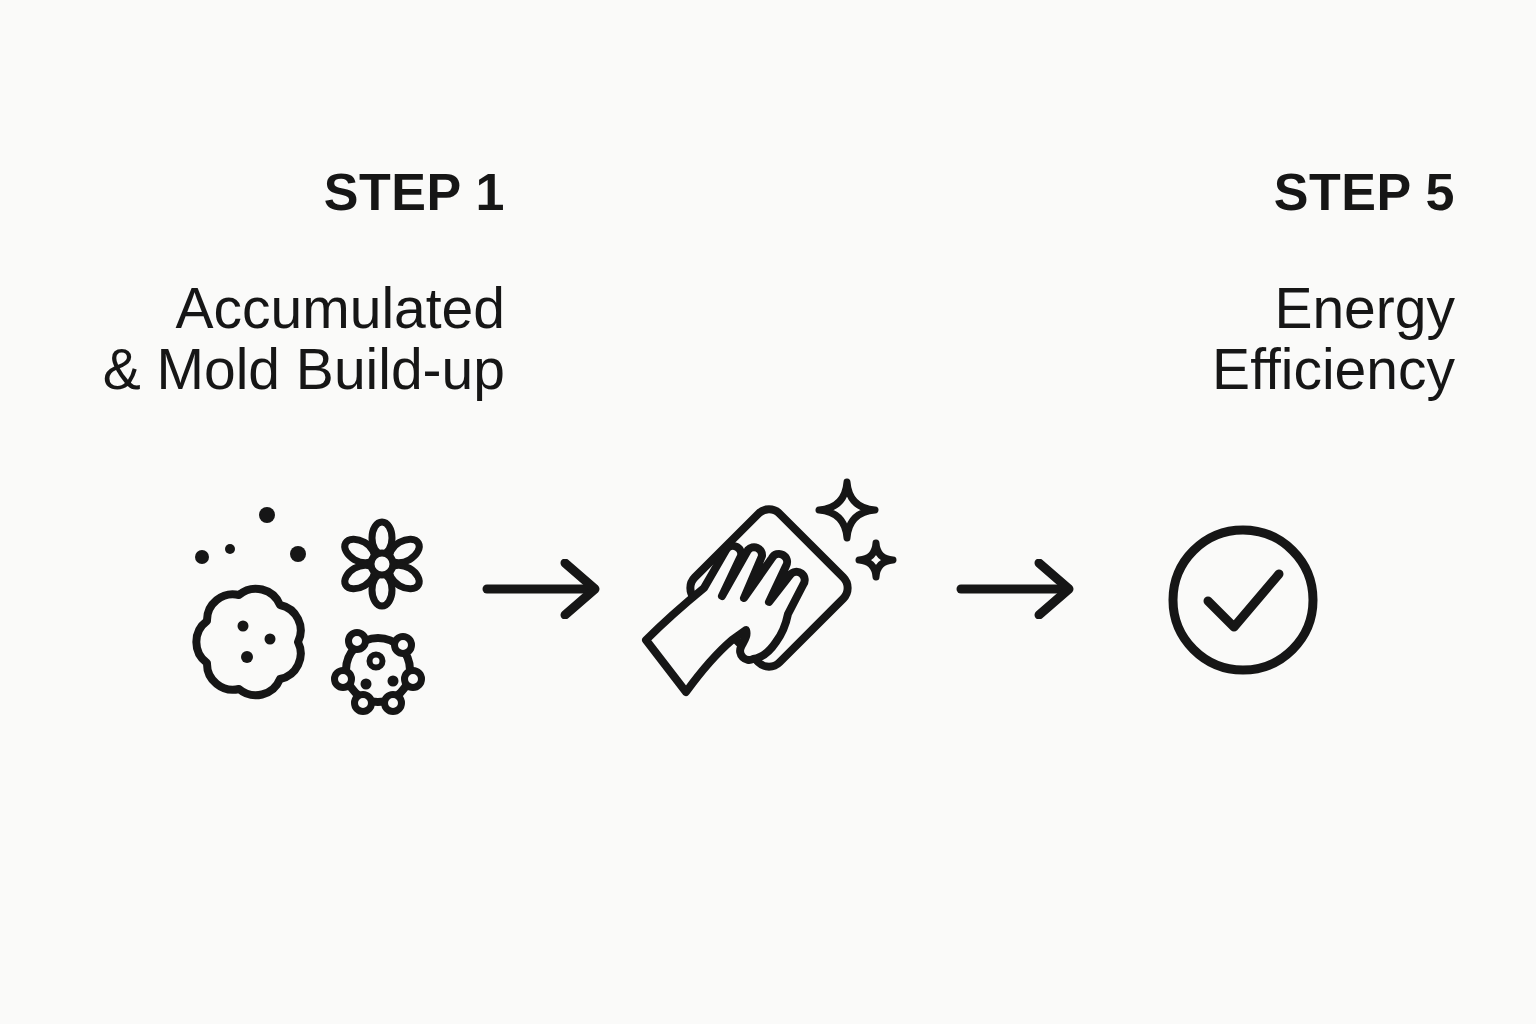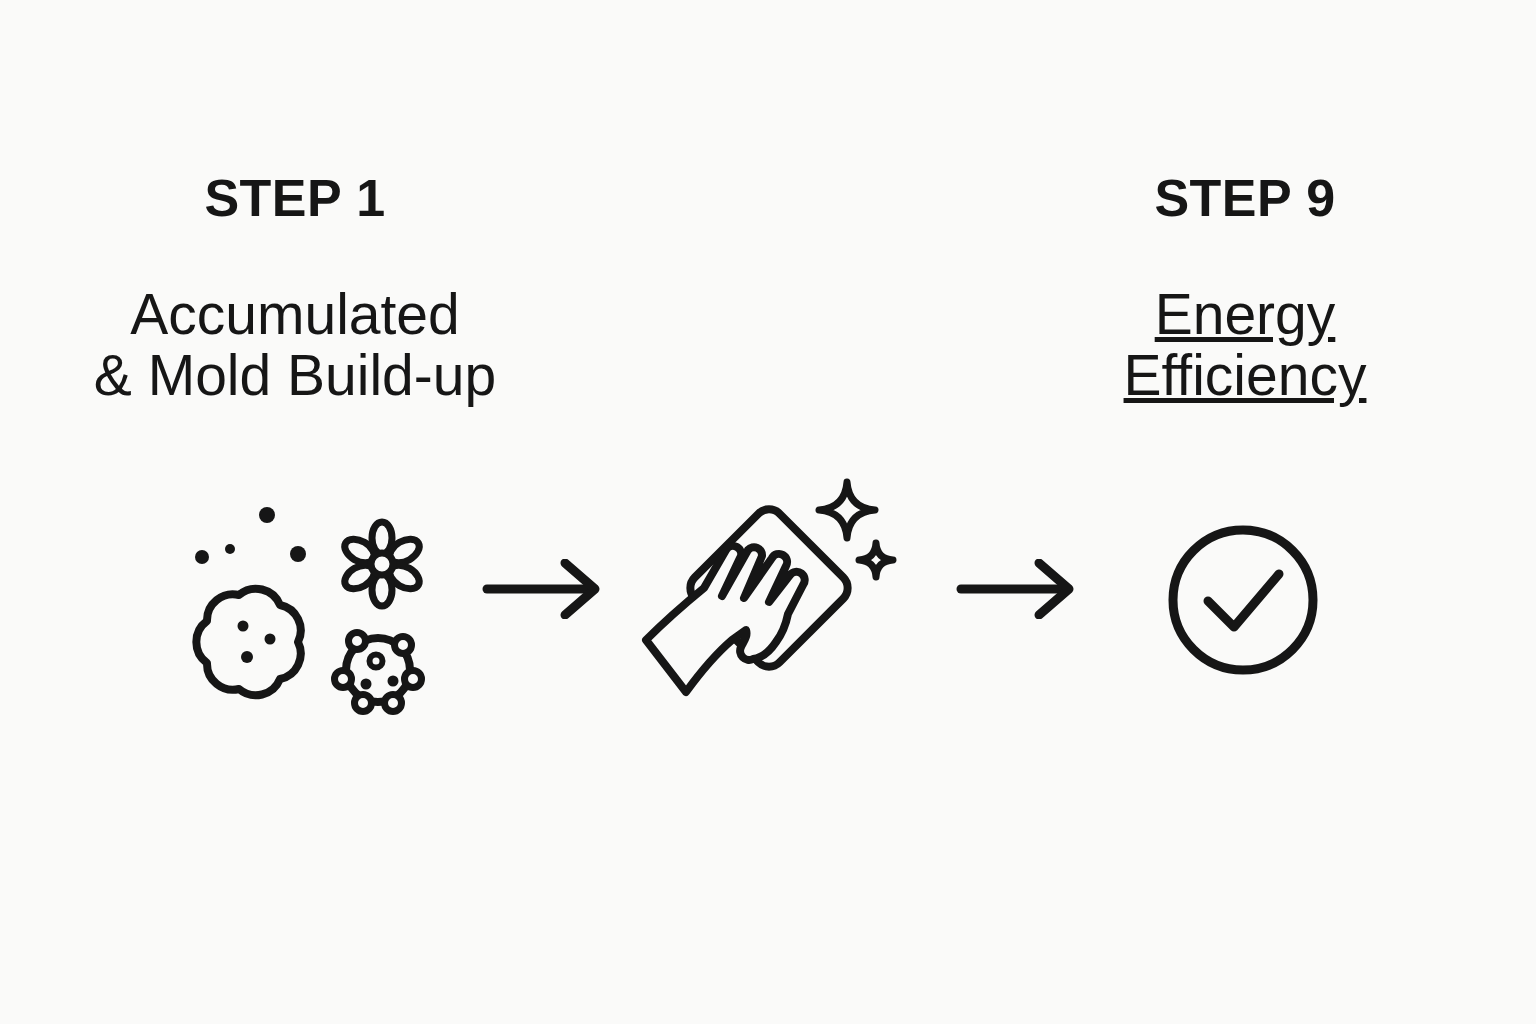--- a/index.html
+++ b/index.html
@@ -1,29 +1,29 @@
 <!DOCTYPE html>
 <html style="--background: #fafaf9; --ink: #161616;"><head>
 <meta charset="utf-8">
 <style>
   :root { --background:#fafaf9; --ink:#161616; }
   * { box-sizing:border-box; margin:0; padding:0; }
   html,body { width:1536px; height:1024px; overflow:hidden; }
   body { background:var(--background); font-family:"Liberation Sans", sans-serif; color:var(--ink); }
   .canvas { position:relative; width:1536px; height:1024px; background:var(--background); }
 
-  .step { position:absolute; top:170px; width:420px; text-align:center; }
+  .step { position:absolute; top:164px; width:420px; text-align:right; }
   .step-1 { left:85px; }
   .step-2 { left:552px; }
   .step-3 { left:1035px; }
 
   .step h2 { font-size:52px; line-height:56px; font-weight:700; letter-spacing:0.5px; margin-bottom:58px; }
   .step .desc { font-size:57px; line-height:61px; font-weight:400; }
   .step .desc span { display:block; }
-  .step .desc span.spaced { margin-top:30px;text-decoration:underline; }
+  .step .desc span.spaced { margin-top:30px; }
 
   .icon { position:absolute; }
   .icon-step1 { left:180px; top:497px; width:260px; height:235px; }
   .icon-step2 { left:630px; top:462px; width:300px; height:260px; }
   .icon-step3 { left:1163px; top:520px; width:160px; height:160px; }
   .arrow { position:absolute; top:559px; width:130px; height:60px; }
   .arrow-1 { left:482px; }
   .arrow-2 { left:956px; }
   svg { display:block; width:100%; height:100%; }
 
@@ -118,21 +118,21 @@
   </div>
 
   <div class="arrow arrow-2">
     <svg viewBox="0 0 130 60" xmlns="http://www.w3.org/2000/svg">
       <line class="ln" x1="5" y1="30" x2="112" y2="30"></line>
       <polyline class="ln" points="83,4 113,30 83,56"></polyline>
     </svg>
   </div>
 
   <section class="step step-3">
-    <h2>STEP 9</h2>
+    <h2>STEP 5</h2>
     <p class="desc">
       <span class="spaced">Energy Efficiency</span>
     </p>
   </section>
 
   <div class="icon icon-step3">
     <svg viewBox="0 0 160 160" xmlns="http://www.w3.org/2000/svg">
       <circle class="ln" cx="80" cy="80" r="70"></circle>
       <polyline class="ln" points="45,81 71,107 116,54"></polyline>
     </svg>

